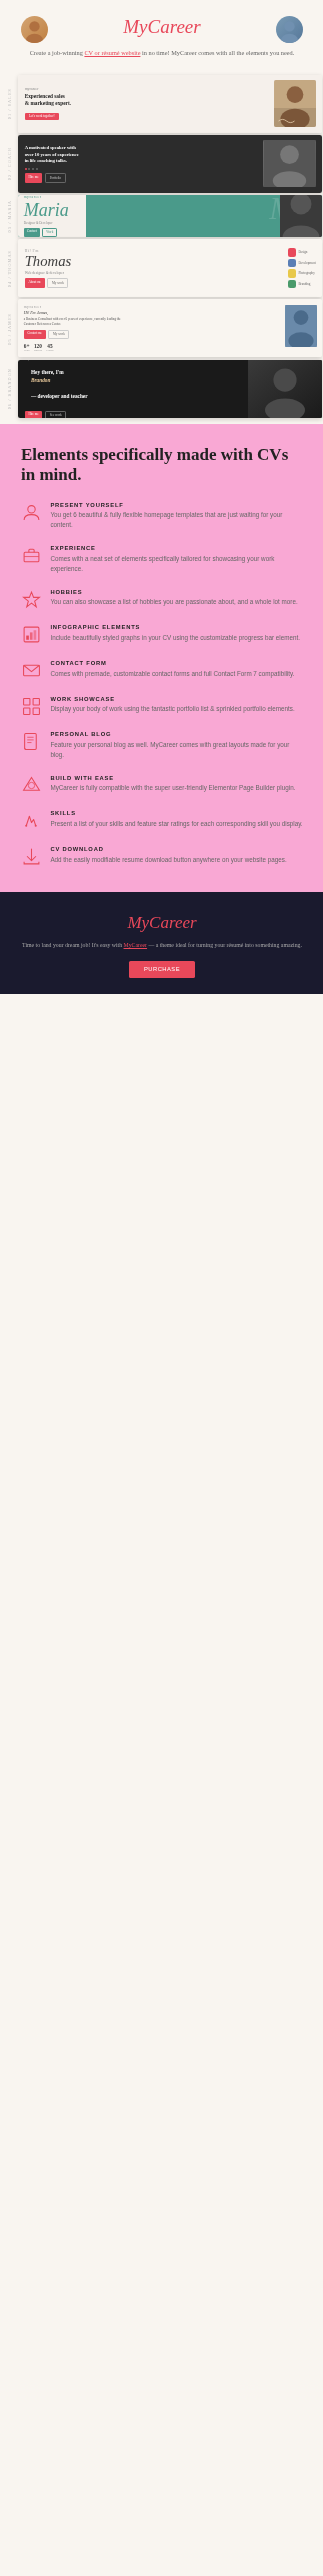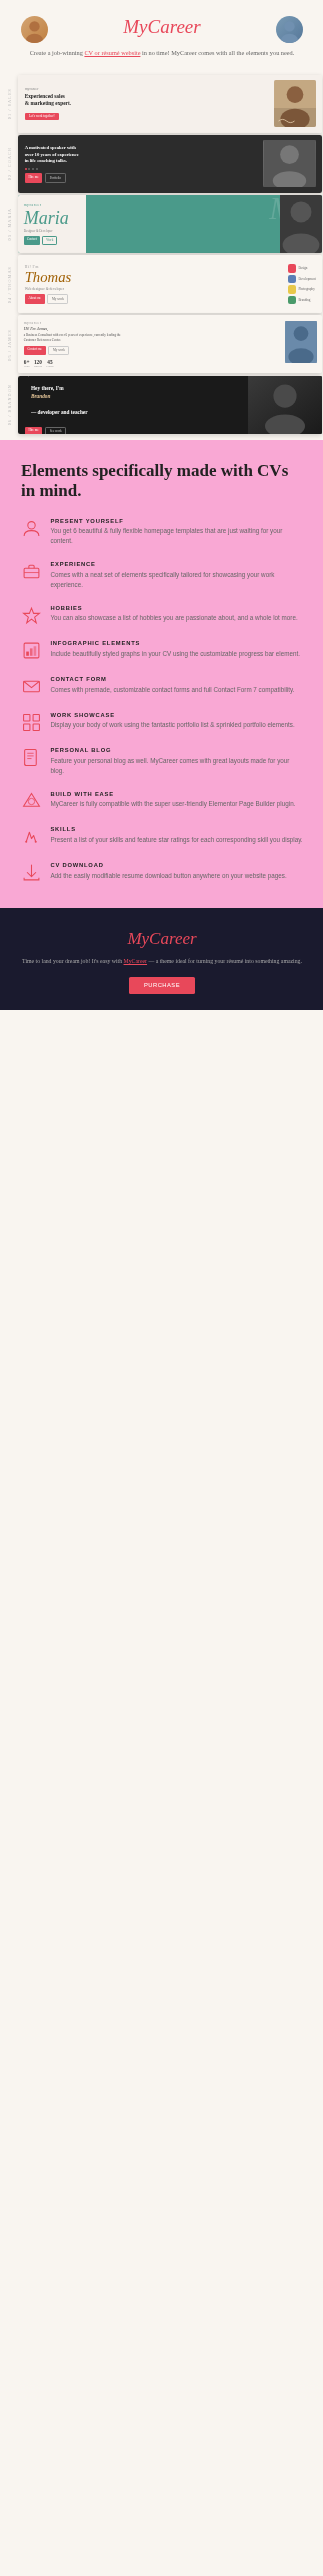--- a/index.html
+++ b/index.html
@@ -143,21 +143,21 @@
       background: #666;
     }
     .demo-2-dots span.active {
       background: #e8485a;
     }
 
     
     .demo-3 {
       background: #4a9a8a;
       padding: 0;
-      height: 58px;
+      height: 42px;
       display: flex;
       align-items: stretch;
       overflow: hidden;
     }
     .demo-3-left {
       background: #f5f0eb;
       width: 68px;
       padding: 5.3px;
       display: flex;
       flex-direction: column;
@@ -526,21 +526,21 @@
   </div>
 
   <div class="demo-wrapper">
     <div class="side-label">
       <div class="demo-number-vertical">04 / THOMAS</div>
     </div>
     <div class="demo-screen">
       <div class="demo-4">
         <div>
           <div style="font-size:3.7px;color:#999;letter-spacing:0.5px;margin-bottom:1.6px;">Hi! I'm</div>
-          <div style="font-size:14.7px;font-style:italic;color:#a16207;font-family:Georgia,serif;line-height:1;">Thomas</div>
+          <div style="font-size:14.7px;font-style:italic;color:#404040;font-family:Georgia,serif;line-height:1;">Thomas</div>
           <div style="font-size:3.7px;color:#888;margin-top:2.1px;margin-bottom:3.2px;">Web designer &amp; developer</div>
           <div style="display:flex;gap:2.6px;">
             <div style="background:#e8485a;color:white;font-size:3.2px;padding:1.6px 3.7px;border-radius:1.1px;">About me</div>
             <div style="background:transparent;border:0.5px solid #ccc;color:#666;font-size:3.2px;padding:1.6px 3.7px;border-radius:1.1px;">My work</div>
           </div>
         </div>
         <div class="demo-4-items">
           <div class="demo-4-item">
             <div class="demo-4-dot"></div>
             <div class="demo-4-item-text">Design</div>

